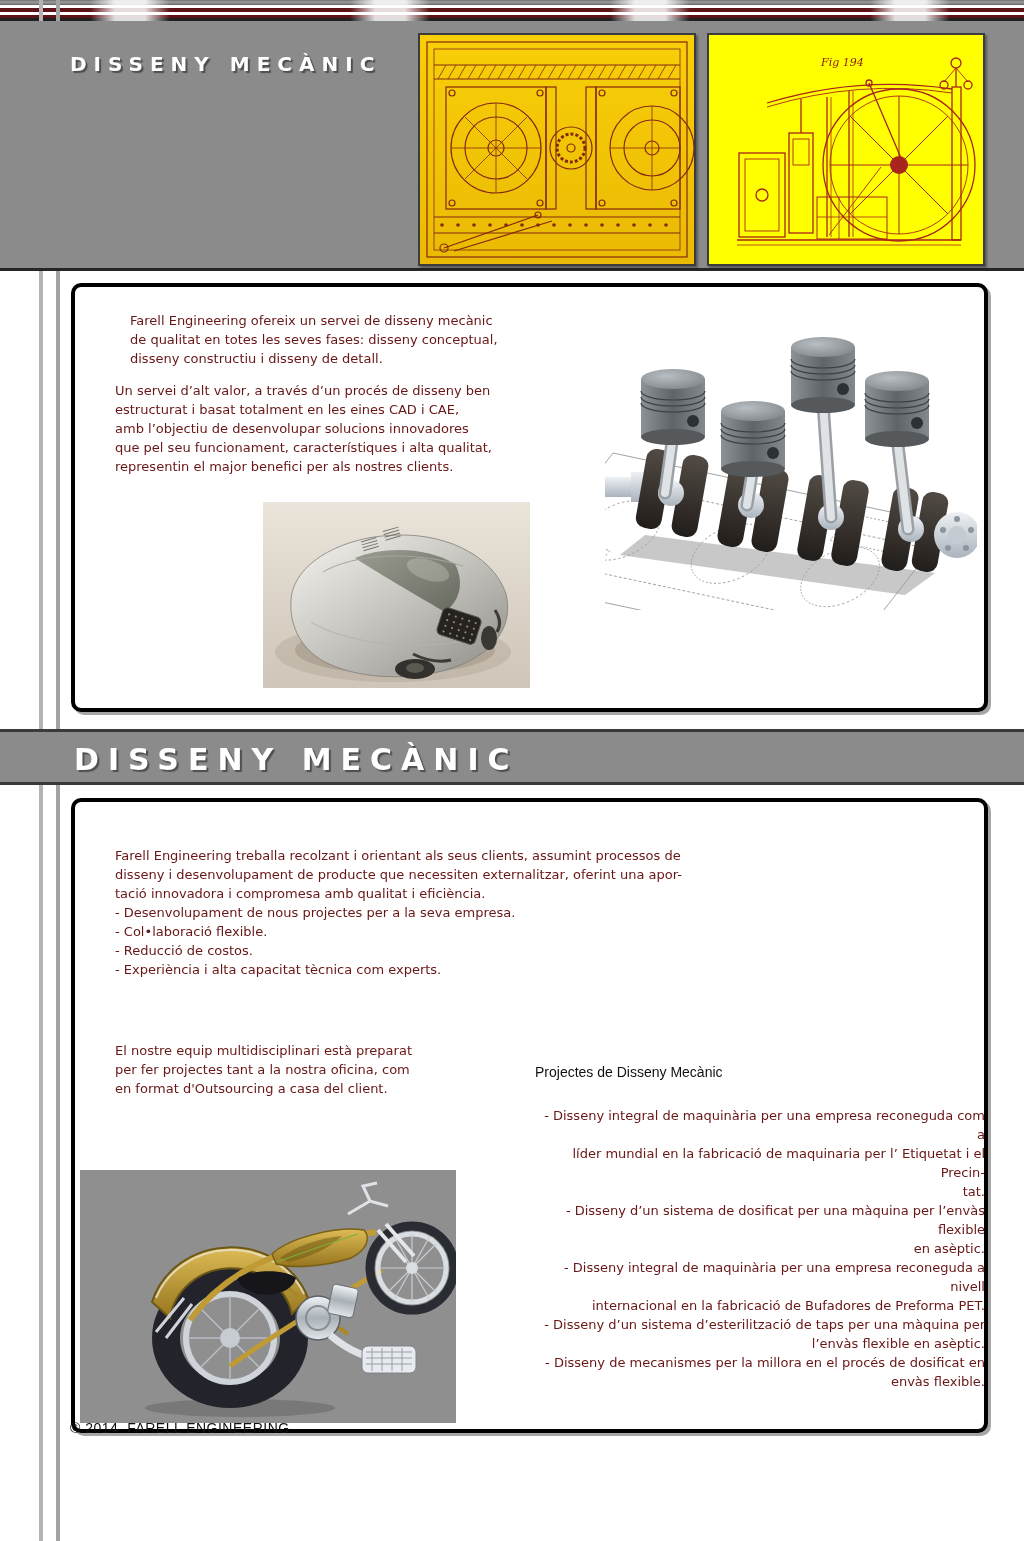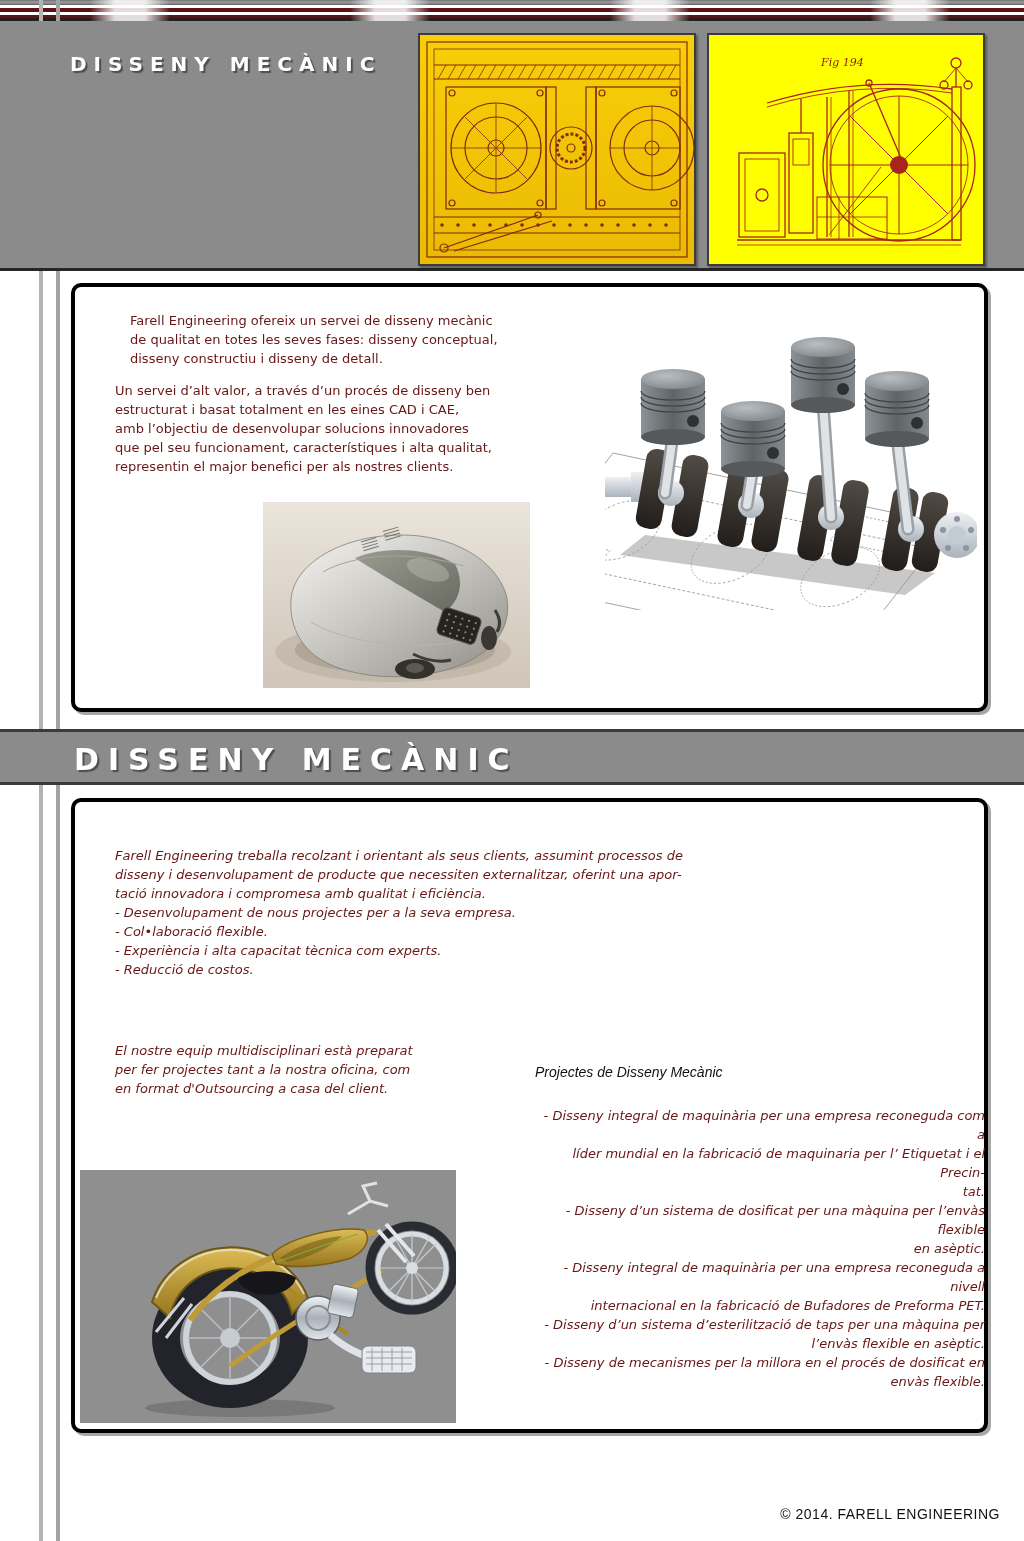--- a/index.html
+++ b/index.html
@@ -22,37 +22,37 @@
   .techno-lg{position:absolute;left:74px;top:10px;font-size:30px;letter-spacing:9px;}
   .gallery-img{position:absolute;top:12px;width:274px;height:229px;border:2px solid #3c3c3c;
                box-shadow:2px 2px 2px rgba(0,0,0,.35);overflow:hidden;background:#f0abfc;}
   .img1{left:418px;}
   .img2{left:707px;}
   .gallery-img svg{display:block;}
   
   .box{position:absolute;left:71px;width:909px;background:#ffffff;border:4px solid #000000;
        border-radius:10px;box-shadow:3px 3px 0 rgba(0,0,0,.35);z-index:3;}
   .box1{top:283px;height:421px;}
-  .box2{top:798px;height:627px;font-style:italic;}
+  .box2{top:798px;height:627px;}
   .maroon{color:#681616;font-size:13px;line-height:19px;margin:0;}
   .pre{white-space:pre-line;}
   .p1{position:absolute;left:40px;top:24px;width:480px;margin-left:15px;}
   .p2{position:absolute;left:40px;top:94px;width:500px;}
   .car-img{position:absolute;left:188px;top:215px;width:267px;height:186px;overflow:hidden;}
   .crank-img{position:absolute;left:530px;top:8px;width:372px;height:315px;overflow:hidden;}
   .band{position:absolute;left:0;top:729px;width:1024px;height:50px;background:#8b8b8b;
         border-top:3px solid #3a3a3a;border-bottom:3px solid #3a3a3a;z-index:3;}
   .intro{position:absolute;left:40px;top:44px;width:660px;}
   .bullets{position:absolute;left:40px;top:101px;width:660px;}
   .team{position:absolute;left:40px;top:239px;width:420px;}
   .projects-heading{position:absolute;left:460px;top:262px;margin:0;font-size:14px;font-weight:400;
         color:#111111;font-family:"Liberation Sans",sans-serif;}
   .projects-list{position:absolute;left:460px;top:304px;width:450px;text-align:right;}
   .moto-img{position:absolute;left:5px;top:368px;width:376px;height:253px;overflow:hidden;background:#8f8f8f;}
-  .footer{position:absolute;left:70px;top:1506px;width:930px;text-align:right;z-index:3;
+  .footer{position:absolute;left:70px;top:1420px;width:930px;text-align:left;z-index:3;
           color:#111111;font-size:14px;font-family:"Liberation Sans",sans-serif;letter-spacing:.5px;}
 </style>
 </head>
 <body>
 
 <div class="page">
 
   <div class="top-strip"></div>
   <div class="vline vline-1"></div>
   <div class="vline vline-2"></div>
@@ -324,22 +324,22 @@
     <h2 class="techno techno-lg">DISSENY MECÀNIC</h2>
   </div>
 
   <section class="box box2">
     <div class="maroon pre intro">Farell Engineering treballa recolzant i orientant als seus clients, assumint processos de
 disseny i desenvolupament de producte que necessiten externalitzar, oferint una apor-
 tació innovadora i compromesa amb qualitat i eficiència.</div>
     <div class="maroon bullets">
       <div>- Desenvolupament de nous projectes per a la seva empresa.</div>
       <div>- Col•laboració flexible.</div>
+      <div>- Reducció de costos.</div>
       <div>- Experiència i alta capacitat tècnica com experts.</div>
-      <div>- Reducció de costos.</div>
     </div>
     <div class="maroon pre team">El nostre equip multidisciplinari està preparat
 per fer projectes tant a la nostra oficina, com
 en format d'Outsourcing a casa del client.</div>
 
     <h3 class="projects-heading">Projectes de Disseny Mecànic</h3>
     <div class="maroon projects-list">
       <div class="pre">- Disseny integral de maquinària per una empresa reconeguda com a
 líder mundial en la fabricació de maquinaria per l’ Etiquetat i el Precin-
 tat.</div>

